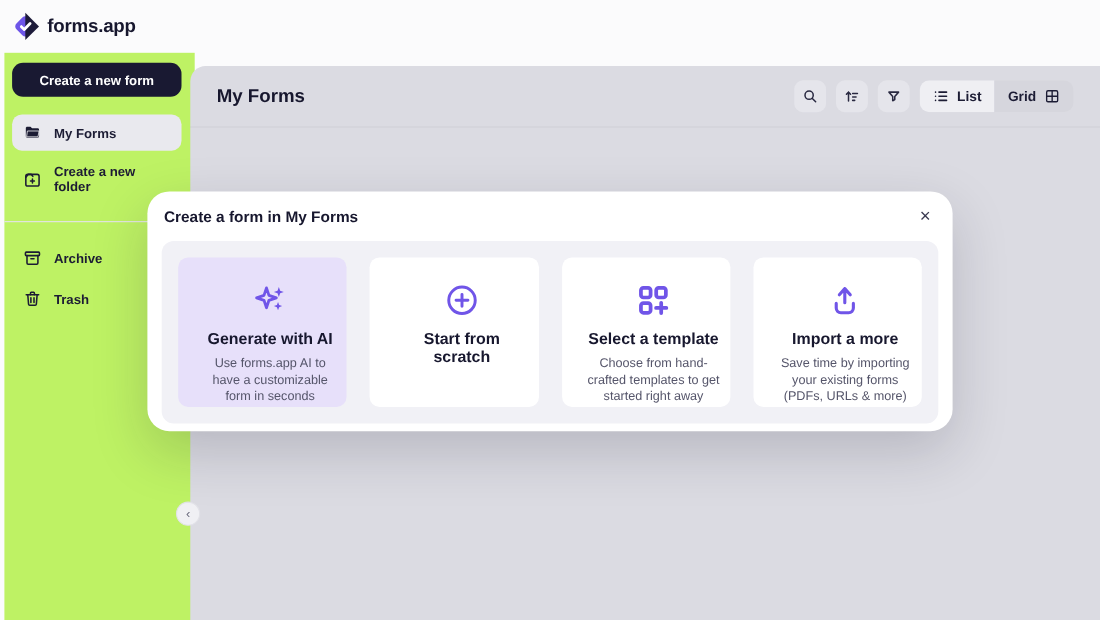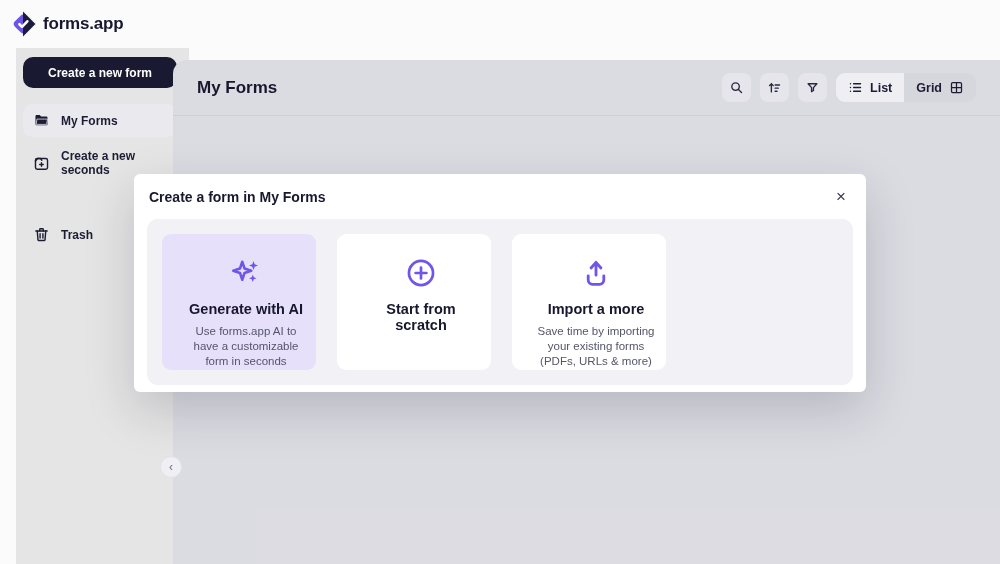--- a/index.html
+++ b/index.html
@@ -27,22 +27,22 @@
   .avatar {
     width:37px; height:37px; border-radius:50%; background:#e8ebef;
     position:relative; overflow:hidden; cursor:pointer; flex:none;
   }
   .avatar .head { position:absolute; left:10px; top:6px; width:17px; height:17px; border-radius:50%; background:#e9b695; }
   .avatar .hair { position:absolute; left:9px; top:4px; width:19px; height:9px; border-radius:9px 9px 0 0; background:#3d2b23; }
   .avatar .shirt { position:absolute; left:4px; top:24px; width:29px; height:18px; border-radius:12px 12px 0 0; background:#2fa352; }
 
   
   .sidebar {
-    position:absolute; top:48px; left:16px; width:173px; height:516px;
-    background:#e5e5e5; display:flex; flex-direction:column;
+    position:absolute; top:48px; left:4px; width:173px; height:516px;
+    background:#bef264; display:flex; flex-direction:column;
   }
   .create-form-btn {
     margin:9px 12px 14px 7px; height:31px; border:none; border-radius:10px;
     background:#191932; color:#fff; font-size:12px; font-weight:700;
     cursor:pointer; font-family:"Liberation Sans", sans-serif;
   }
   .side-item {
     display:flex; align-items:center; gap:11px;
     margin:2px 12px 2px 7px; padding:8px 10px; border-radius:9px;
     font-size:12px; font-weight:700; color:#1c1c34; cursor:pointer;
@@ -80,21 +80,21 @@
   .collapse-btn {
     position:absolute; left:160px; top:456px; width:22px; height:22px;
     border-radius:50%; background:#f0f0f4; border:1px solid #e2e2e8;
     color:#6b6b7e; font-size:12px; line-height:20px; text-align:center;
     cursor:pointer; z-index:5;
   }
 
   
   .modal {
     position:absolute; left:134px; top:174px; width:732px; height:218px;
-    background:#ffffff; border-radius:6px; z-index:10;
+    background:#ffffff; border-radius:20px; z-index:10;
     box-shadow:0 18px 50px rgba(20,20,45,0.18);
   }
   .modal-header { display:flex; align-items:center; padding:12px 16px 8px 15px; }
   .modal-title { font-size:14px; font-weight:700; }
   .modal-close {
     margin-left:auto; border:none; background:none; font-size:17px;
     color:#3a3a50; cursor:pointer; line-height:1; padding:2px 4px;
     font-family:"Liberation Sans", sans-serif;
   }
   .modal-body {
@@ -141,25 +141,35 @@
   </div>
 
   <div class="side-item">
     <span style="display:flex;">
       <svg width="17" height="17" viewBox="0 0 24 24" fill="none" stroke="#1c1c34" stroke-width="2" stroke-linecap="round" stroke-linejoin="round">
         <rect x="3.5" y="5" width="17" height="15" rx="2.5"></rect>
         <path d="M3.5 8.5 l3 -3.5 h4 l2 2.5"></path>
         <path d="M12 11v5 M9.5 13.5h5"></path>
       </svg>
     </span>
-    <span>Create a new seconds</span>
+    <span>Create a new folder</span>
   </div>
 
   <div class="side-divider"></div>
 
+  <div class="side-item">
+    <span style="display:flex;">
+      <svg width="17" height="17" viewBox="0 0 24 24" fill="none" stroke="#1c1c34" stroke-width="2" stroke-linecap="round" stroke-linejoin="round">
+        <rect x="3" y="4.5" width="18" height="4.5" rx="1"></rect>
+        <path d="M5 9v9.5a1.5 1.5 0 0 0 1.5 1.5h11a1.5 1.5 0 0 0 1.5-1.5V9"></path>
+        <path d="M10 13h4"></path>
+      </svg>
+    </span>
+    <span>Archive</span>
+  </div>
 
   <div class="side-item">
     <span style="display:flex;">
       <svg width="17" height="17" viewBox="0 0 24 24" fill="none" stroke="#1c1c34" stroke-width="2" stroke-linecap="round" stroke-linejoin="round">
         <path d="M4 7h16"></path>
         <path d="M9.5 7V4.8a1 1 0 0 1 1-1h3a1 1 0 0 1 1 1V7"></path>
         <path d="M6 7l1 12.2a1.5 1.5 0 0 0 1.5 1.3h7a1.5 1.5 0 0 0 1.5-1.3L18 7"></path>
         <path d="M10 11v6 M14 11v6"></path>
       </svg>
     </span>
@@ -245,20 +255,32 @@
     <div class="create-card">
       <span class="card-icon">
         <svg width="34" height="34" viewBox="0 0 24 24" fill="none" stroke="#7055e8" stroke-width="1.9" stroke-linecap="round">
           <circle cx="12" cy="12" r="8.5"></circle>
           <path d="M12 8.2v7.6 M8.2 12h7.6"></path>
         </svg>
       </span>
       <div class="card-title">Start from scratch</div>
     </div>
 
+    <div class="create-card">
+      <span class="card-icon">
+        <svg width="34" height="34" viewBox="0 0 24 24" fill="none" stroke="#7055e8" stroke-width="2.4" stroke-linecap="round" stroke-linejoin="round">
+          <rect x="4" y="4" width="6.2" height="6.2" rx="1.6"></rect>
+          <rect x="13.8" y="4" width="6.2" height="6.2" rx="1.6"></rect>
+          <rect x="4" y="13.8" width="6.2" height="6.2" rx="1.6"></rect>
+          <path d="M17 13.6v6.6 M13.7 16.9h6.6"></path>
+        </svg>
+      </span>
+      <div class="card-title">Select a template</div>
+      <div class="card-desc">Choose from hand-crafted templates to get started right away</div>
+    </div>
 
     <div class="create-card">
       <span class="card-icon">
         <svg width="34" height="34" viewBox="0 0 24 24" fill="none" stroke="#7055e8" stroke-width="2" stroke-linecap="round" stroke-linejoin="round">
           <path d="M6.5 14v3a3 3 0 0 0 3 3h5a3 3 0 0 0 3-3v-3"></path>
           <path d="M12 4.5 L8.5 8.5 M12 4.5 L15.5 8.5 M12 4.5 V13.5"></path>
         </svg>
       </span>
       <div class="card-title">Import a more</div>
       <div class="card-desc">Save time by importing your existing forms (PDFs, URLs &amp; more)</div>

